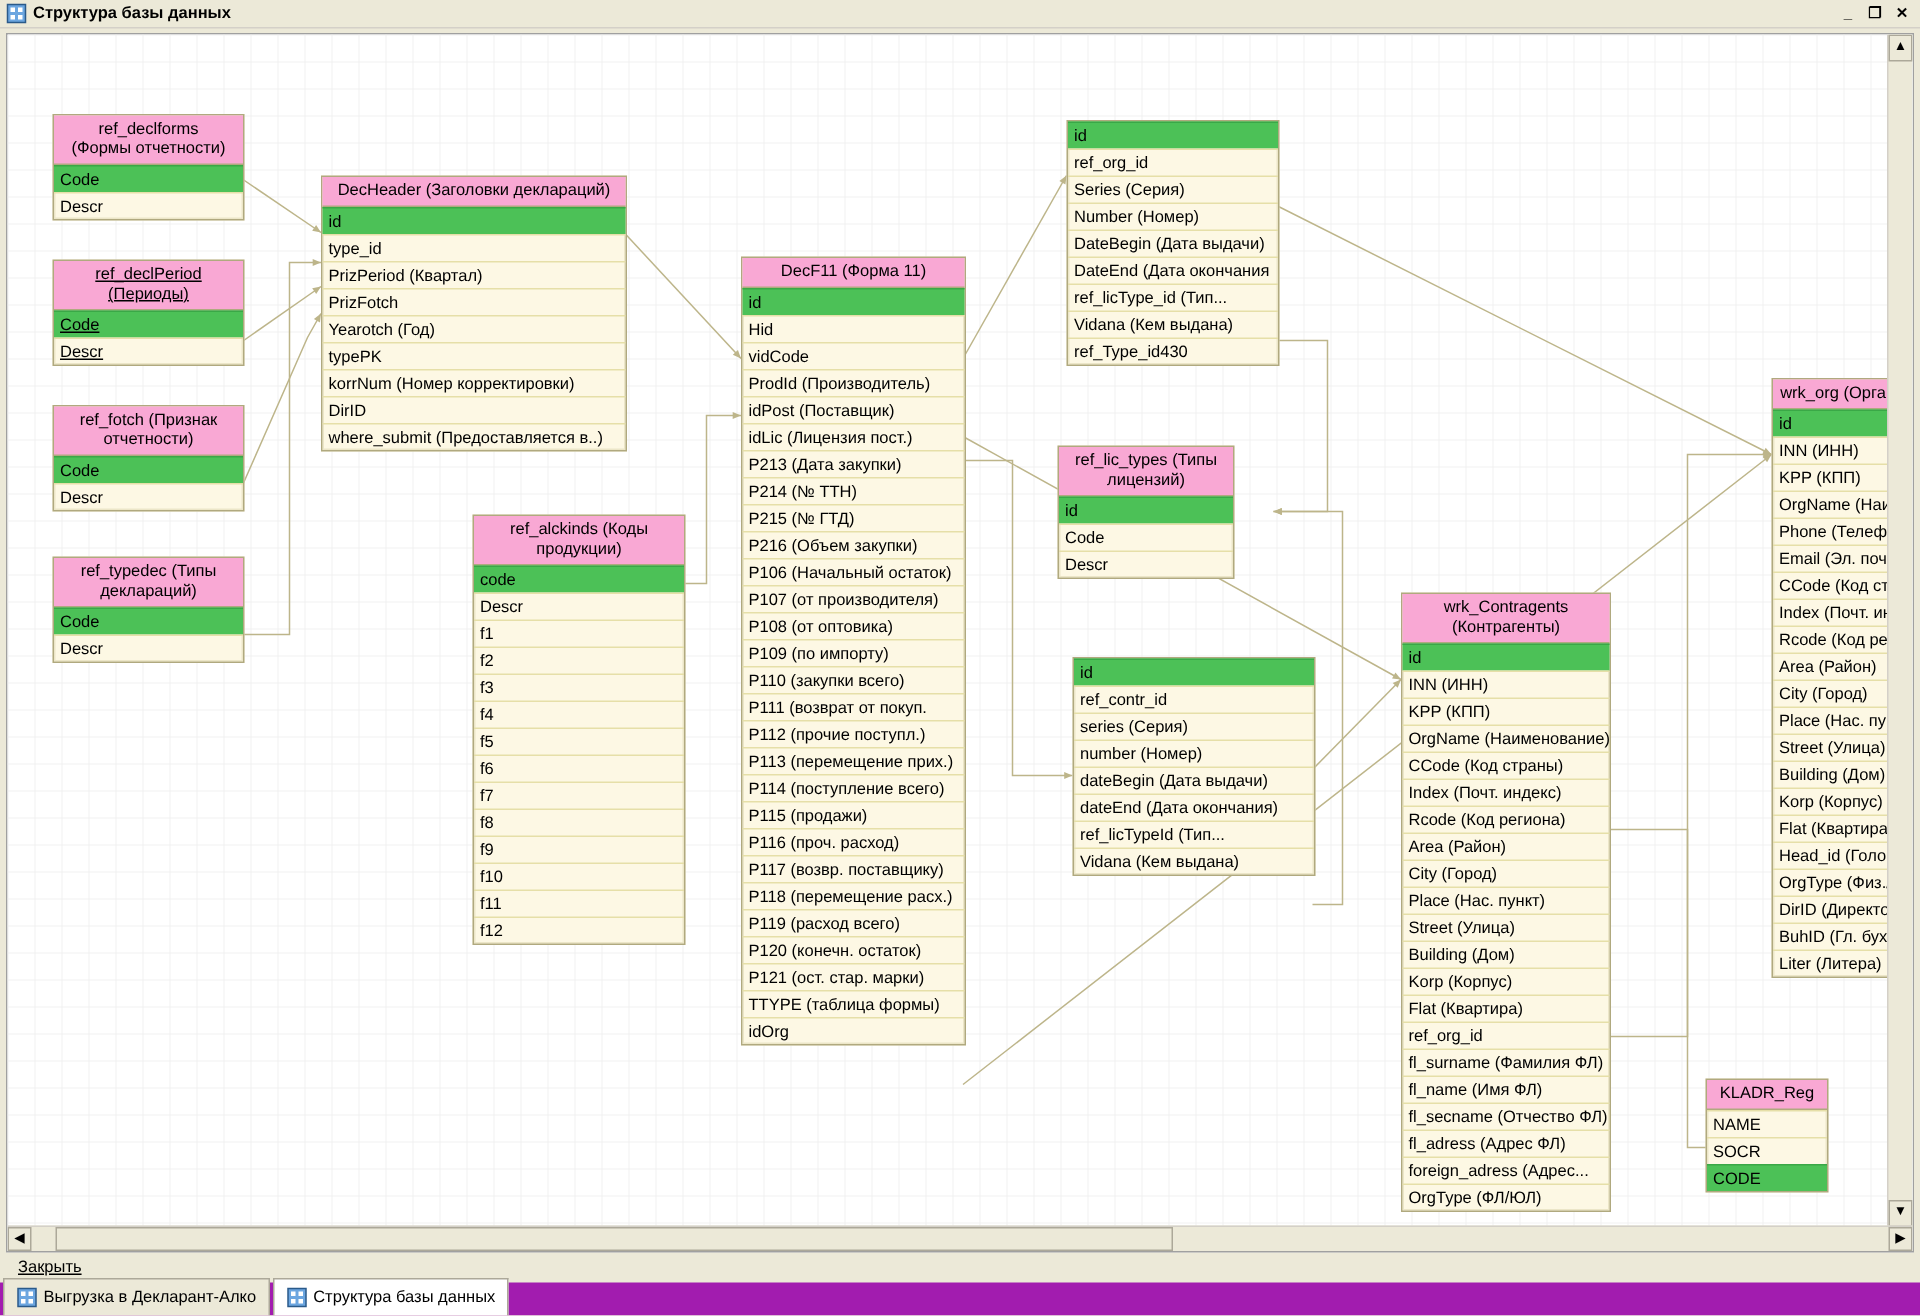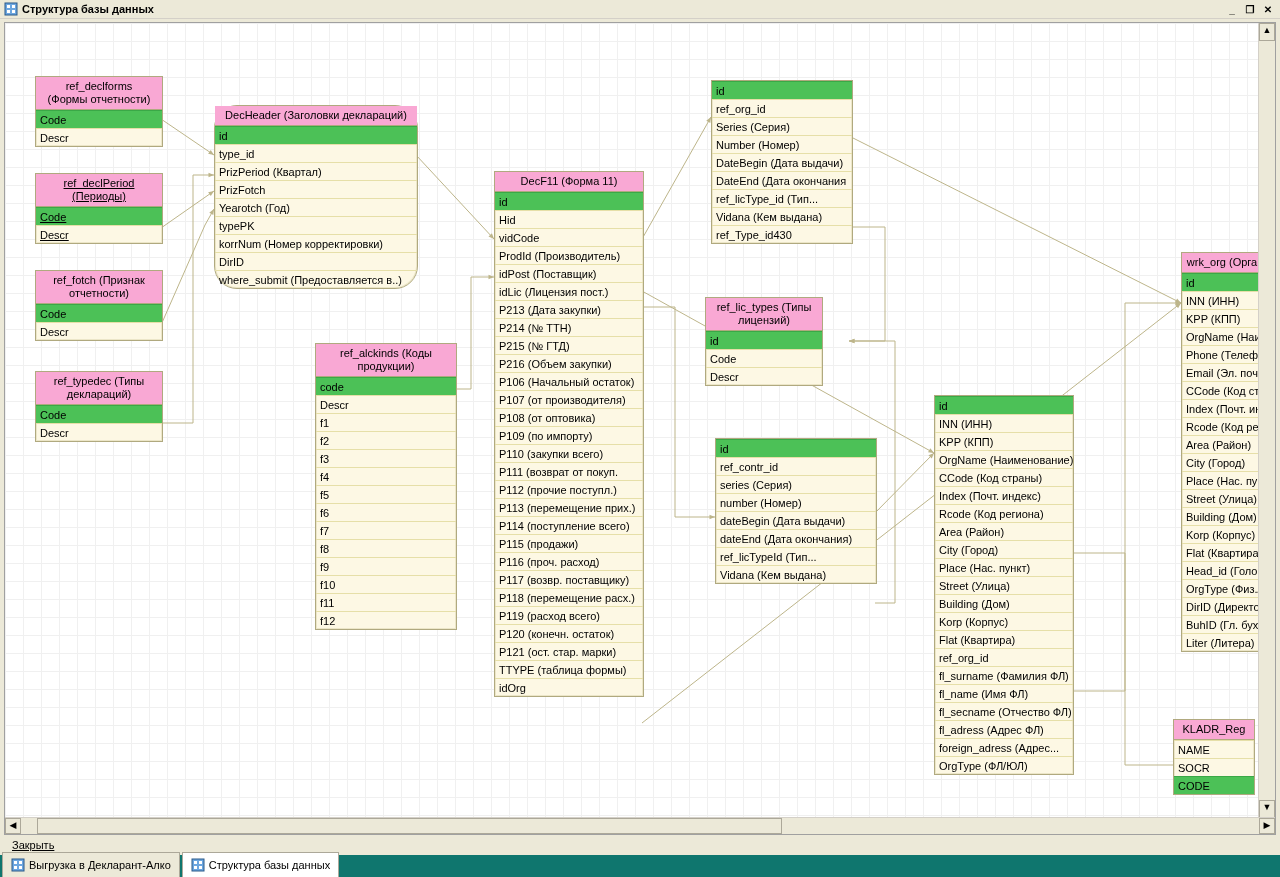--- a/index.html
+++ b/index.html
@@ -116,21 +116,21 @@
     display: flex;
     align-items: center;
     justify-content: flex-start;
     padding: 0 12px;
   }
   .tabbar {
     height: 22px;
     display: flex;
     align-items: flex-end;
     padding-left: 2px;
-    background: #0f766e;
+    background: #a21caf;
   }
   .tab {
     height: 20px;
     padding: 2px 8px;
     background: #ece9d8;
     border: 1px solid #aca899;
     border-bottom: none;
     margin-right: 2px;
     display: flex;
     align-items: center;
@@ -261,21 +261,21 @@
         <div class="table" style="left: 30px; top: 247px; width: 126px;">
           <div class="table-header">ref_fotch (Признак<br>отчетности)</div>
           <div class="row pk">Code</div>
           <div class="row">Descr</div>
         </div>
         <div class="table" style="left: 30px; top: 348px; width: 126px;">
           <div class="table-header">ref_typedec (Типы<br>деклараций)</div>
           <div class="row pk">Code</div>
           <div class="row">Descr</div>
         </div>
-        <div class="table" style="left: 209px; top: 82px; width: 202px; border-radius: 23px;">
+        <div class="table" style="left: 209px; top: 94px; width: 202px;">
           <div class="table-header">DecHeader (Заголовки деклараций)</div>
           <div class="row pk">id</div>
           <div class="row">type_id</div>
           <div class="row">PrizPeriod (Квартал)</div>
           <div class="row">PrizFotch</div>
           <div class="row">Yearotch (Год)</div>
           <div class="row">typePK</div>
           <div class="row">korrNum (Номер корректировки)</div>
           <div class="row">DirID</div>
           <div class="row">where_submit (Предоставляется в..)</div>
@@ -349,20 +349,21 @@
           <div class="row pk">id</div>
           <div class="row">ref_contr_id</div>
           <div class="row">series (Серия)</div>
           <div class="row">number (Номер)</div>
           <div class="row">dateBegin (Дата выдачи)</div>
           <div class="row">dateEnd (Дата окончания)</div>
           <div class="row">ref_licTypeId   (Тип...</div>
           <div class="row">Vidana (Кем выдана)</div>
         </div>
         <div class="table" style="left: 929px; top: 372px; width: 138px;">
+          <div class="table-header">wrk_Contragents<br>(Контрагенты)</div>
           <div class="row pk">id</div>
           <div class="row">INN (ИНН)</div>
           <div class="row">KPP (КПП)</div>
           <div class="row">OrgName (Наименование)</div>
           <div class="row">CCode (Код страны)</div>
           <div class="row">Index (Почт. индекс)</div>
           <div class="row">Rcode (Код региона)</div>
           <div class="row">Area (Район)</div>
           <div class="row">City (Город)</div>
           <div class="row">Place (Нас. пункт)</div>
@@ -395,21 +396,21 @@
           <div class="row">Street (Улица)</div>
           <div class="row">Building (Дом)</div>
           <div class="row">Korp (Корпус)</div>
           <div class="row">Flat (Квартира)</div>
           <div class="row">Head_id (Голов</div>
           <div class="row">OrgType (Физ./</div>
           <div class="row">DirID (Директор</div>
           <div class="row">BuhID (Гл. бухг</div>
           <div class="row">Liter (Литера)</div>
         </div>
-        <div class="table" style="left: 1132px; top: 696px; width: 80px; margin-left: 36px;">
+        <div class="table" style="left: 1132px; top: 696px; width: 80px;">
           <div class="table-header">KLADR_Reg</div>
           <div class="row">NAME</div>
           <div class="row">SOCR</div>
           <div class="row pk">CODE</div>
         </div>
       </div>
     <div class="vscroll">
       <div class="arrow">▲</div>
       <div style="position:absolute;bottom:0;left:0;right:0">
           <div class="arrow">▼</div>

